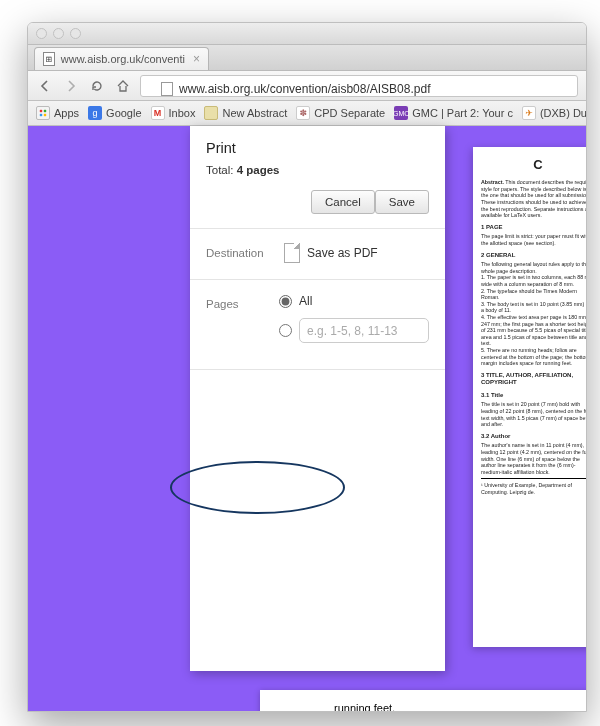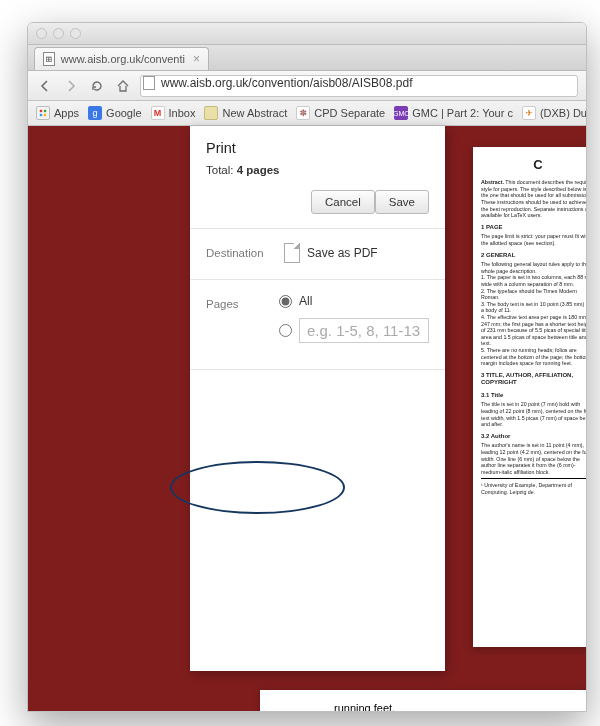--- a/index.html
+++ b/index.html
@@ -11,55 +11,55 @@
   overflow:hidden;
 }
 .titlebar { height:22px; background:linear-gradient(#ededed,#d9d9d9); border-bottom:1px solid #bcbcbc; display:flex; align-items:center; padding:0 8px; }
 .titlebar .dot { width:11px; height:11px; border-radius:50%; background:#e6e6e6; border:1px solid #c0c0c0; margin-right:6px; }
 .tabbar { height:26px; background:linear-gradient(#e3e3e3,#d1d1d1); border-bottom:1px solid #bababa; display:flex; align-items:flex-end; padding-left:6px; }
 .tab { height:23px; background:linear-gradient(#f9f9f9,#ececec); border:1px solid #b5b5b5; border-bottom:none; border-radius:4px 4px 0 0; display:flex; align-items:center; padding:0 8px; font-size:11px; color:#555; max-width:175px; gap:6px; }
 .favicon { width:14px; height:14px; background:#fff; border:1px solid #888; display:flex; align-items:center; justify-content:center; font-size:8px; color:#333; }
 .tab .x { color:#999; font-size:12px; margin-left:2px; }
 .toolbar { height:30px; background:linear-gradient(#f7f7f7,#e9e9e9); border-bottom:1px solid #c0c0c0; display:flex; align-items:center; padding:0 8px; gap:8px; }
 .nav-ico { width:18px; height:18px; display:flex; align-items:center; justify-content:center; color:#6e6e6e; font-size:14px; }
-.urlbox { flex:1; height:22px; background:#fff; border:1px solid #c6c6c6; border-radius:3px; display:flex; align-items:flex-start; padding:0 2px; font-size:12px; color:#333; gap:6px; overflow:hidden; }
+.urlbox { flex:1; height:22px; background:#fff; border:1px solid #c6c6c6; border-radius:3px; display:flex; align-items:flex-end; padding:0 20px; font-size:12px; color:#333; gap:6px; overflow:hidden; }
 .urlbox .page-ico { width:12px; height:14px; border:1px solid #999; background:#fff; position:relative; }
 .bookmarks { height:25px; background:linear-gradient(#f3f3f3,#e7e7e7); border-bottom:1px solid #c0c0c0; display:flex; align-items:center; padding:0 8px; gap:9px; font-size:11px; color:#444; overflow:hidden; white-space:nowrap; }
 .bm { display:flex; align-items:center; gap:4px; }
 .bm-ico { width:14px; height:14px; border-radius:2px; display:flex; align-items:center; justify-content:center; font-size:9px; color:#fff; }
 .apps-ico { background:#f4f4f4; border:1px solid #bbb; position:relative; }
 .apps-ico::before { content:""; position:absolute; inset:2px; background:
   radial-gradient(circle at 25% 25%, #e33 0 1.5px, transparent 1.6px),
   radial-gradient(circle at 75% 25%, #3a3 0 1.5px, transparent 1.6px),
   radial-gradient(circle at 25% 75%, #39e 0 1.5px, transparent 1.6px),
   radial-gradient(circle at 75% 75%, #fb0 0 1.5px, transparent 1.6px); }
 .g-ico { background:#3b78e7; }
 .m-ico { background:#fff; border:1px solid #ccc; color:#d93025; font-weight:bold; }
 .folder-ico { background:#e9dfa9; border:1px solid #c9bb78; }
 .c-ico { background:#fff; border:1px solid #ccc; color:#a66; }
 .gmc-ico { background:#7a3db5; font-size:7px; }
 .dxb-ico { background:#fff; border:1px solid #ccc; color:#d97a1a; }
-.content { position:absolute; top:103px; left:0; right:0; bottom:0; background:#7f1d1d; }
+.content { position:absolute; top:103px; left:0; right:0; bottom:0; background:#8b5cf6; }
 .print-panel { position:absolute; left:162px; top:0; width:255px; height:545px; background:#fff; box-shadow:2px 3px 10px rgba(0,0,0,.28); padding:14px 16px 0 16px; font-size:12px; color:#333; }
 .print-panel h3 { font-size:14.5px; font-weight:normal; margin-bottom:8px; color:#222; }
 .total-line { font-size:11.5px; margin-bottom:14px; }
 .total-line b { font-weight:bold; }
 .btn-row { display:flex; justify-content:flex-end; gap:0; margin-bottom:14px; }
 .btn { height:24px; padding:0 13px; font-size:11.5px; color:#333; background:linear-gradient(#fdfdfd,#e5e5e5); border:1px solid #b9b9b9; border-radius:3px; cursor:pointer; }
 .sep { height:1px; background:#e4e4e4; margin:0 -16px 14px -16px; }
 .row { display:flex; align-items:flex-start; margin-bottom:16px; }
 .row .lbl { width:78px; color:#7a7a7a; font-size:11.5px; padding-top:4px; }
 .row .val { flex:1; }
 .dest { display:flex; align-items:center; gap:7px; font-size:12px; color:#333; }
 .pdf-ico { width:16px; height:20px; border:1px solid #aaa; background:#fff; position:relative; }
 .pdf-ico::after { content:""; position:absolute; top:-1px; right:-1px; width:6px; height:6px; background:linear-gradient(135deg,#fff 48%, #aaa 50%); }
 .change-wrap { margin-top:8px; }
 .radio-row { display:flex; align-items:center; gap:7px; font-size:12px; margin-bottom:10px; }
 .radio-row input[type=radio] { margin:0; accent-color:#666; }
-.range-input { height:25px; border:1px solid #ccc; border-radius:0; padding:0 7px; font-size:15px; color:#333; width:130px; }
+.range-input { height:25px; border:1px solid #ccc; border-radius:5px; padding:0 7px; font-size:12px; color:#333; width:130px; }
 .range-input::placeholder { color:#aaa; }
 .links { margin-top:18px; font-size:11.5px; line-height:1.9; }
 .links a { color:#3667c9; text-decoration:none; }
 .kbd-hint { color:#888; font-size:11.5px; }
 
 .annot-oval {
   position:absolute; left:142px; top:335px; width:175px; height:53px;
   border:2.5px solid #15365f; border-radius:50%; pointer-events:none; z-index:50;
 }
 

